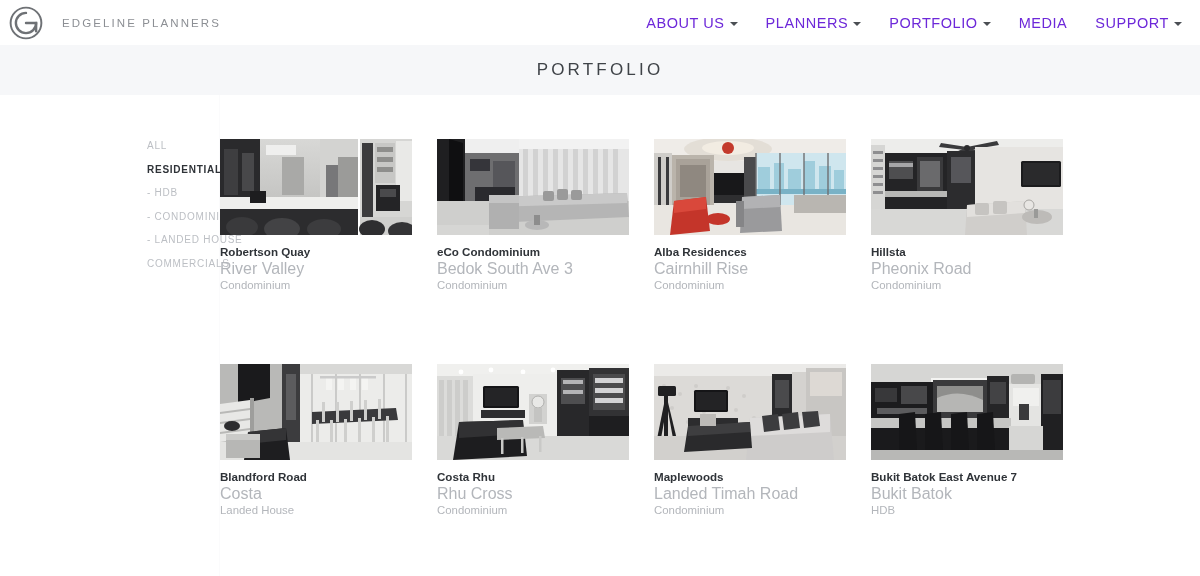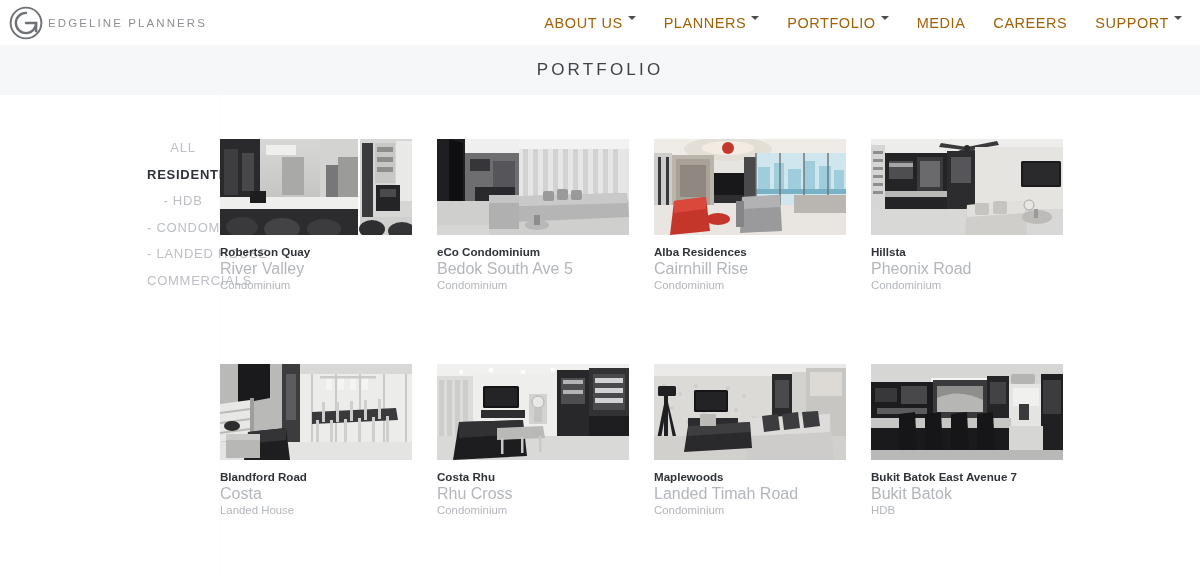--- a/index.html
+++ b/index.html
@@ -20,21 +20,21 @@
     background: #ffffff;
     display: flex;
     align-items: center;
     justify-content: space-between;
     padding: 0 14px 0 8px;
   }
 
   .brand {
     display: flex;
     align-items: center;
-    gap: 4px;
+    gap: 18px;
     text-decoration: none;
   }
   .brand-mark {
     width: 36px;
     height: 36px;
     flex: 0 0 36px;
     display: block;
   }
   .brand-text {
     font-size: 11.5px;
@@ -44,26 +44,26 @@
     white-space: nowrap;
   }
 
   .nav {
     display: flex;
     align-items: center;
     gap: 0;
   }
   .nav-item {
     display: flex;
-    align-items: flex-start;
+    align-items: center;
     gap: 5px;
     padding: 6px 14px;
     font-size: 14.5px;
     letter-spacing: 0.55px;
-    color: #a16207;
+    color: #6d28d9;
     white-space: nowrap;
     cursor: pointer;
   }
   .nav-item:last-child { padding-right: 4px; }
   .caret {
     width: 0; height: 0;
     border-left: 4px solid transparent;
     border-right: 4px solid transparent;
     border-top: 4.5px solid #4b4f54;
     display: inline-block;
@@ -93,28 +93,27 @@
     background: #ffffff;
   }
 
   .sidebar {
     width: 220px;
     flex: 0 0 220px;
     padding: 46px 0 0 147px;
     border-right: 1px solid #fbfbfc;
   }
   .filter {
-    font-size: 13px;
+    font-size: 10px;
     letter-spacing: 0.75px;
     color: #bcbfc4;
     line-height: 1;
     margin-bottom: 13.5px;
     white-space: nowrap;
     cursor: pointer;
-    text-align: center;
   }
   .filter.active {
     color: #2f3338;
     font-weight: 700;
   }
 
   
   .gallery {
     flex: 1;
     padding: 44px 0 0 0;
@@ -190,23 +189,20 @@
     <div class="nav-item">
       <span>PLANNERS</span>
       <span class="caret"></span>
     </div>
     <div class="nav-item">
       <span>PORTFOLIO</span>
       <span class="caret"></span>
     </div>
     <div class="nav-item">
       <span>MEDIA</span>
-    </div>
-    <div class="nav-item">
-      <span>CAREERS</span>
     </div>
     <div class="nav-item">
       <span>SUPPORT</span>
       <span class="caret"></span>
     </div>
   </nav>
 </div>
 
 <div class="title-band">
   <h1 class="page-title">PORTFOLIO</h1>
@@ -308,21 +304,21 @@
               <rect x="120" y="50" width="11" height="11" rx="2"></rect>
               <rect x="134" y="51" width="11" height="10" rx="2"></rect>
             </g>
             <ellipse cx="100" cy="86" rx="12" ry="5" fill="#b8b8b8"></ellipse>
             <rect x="97" y="76" width="6" height="10" fill="#8d8d8d"></rect>
             <rect x="0" y="86" width="52" height="10" fill="#d6d6d4"></rect>
           </svg>
         </div>
         <div class="card-meta">
           <div class="card-title">eCo Condominium</div>
-          <div class="card-sub">Bedok South Ave 5</div>
+          <div class="card-sub">Bedok South Ave 3</div>
           <div class="card-type">Condominium</div>
         </div>
       </div>
 
       <div class="card">
         <div class="thumb">
           <svg class="scene" viewBox="0 0 192 96" preserveAspectRatio="none">
             <rect width="192" height="96" fill="#e7e5e2"></rect>
             <rect x="0" y="0" width="192" height="22" fill="#efece8"></rect>
             <ellipse cx="74" cy="10" rx="44" ry="12" fill="#e3ded6"></ellipse>

